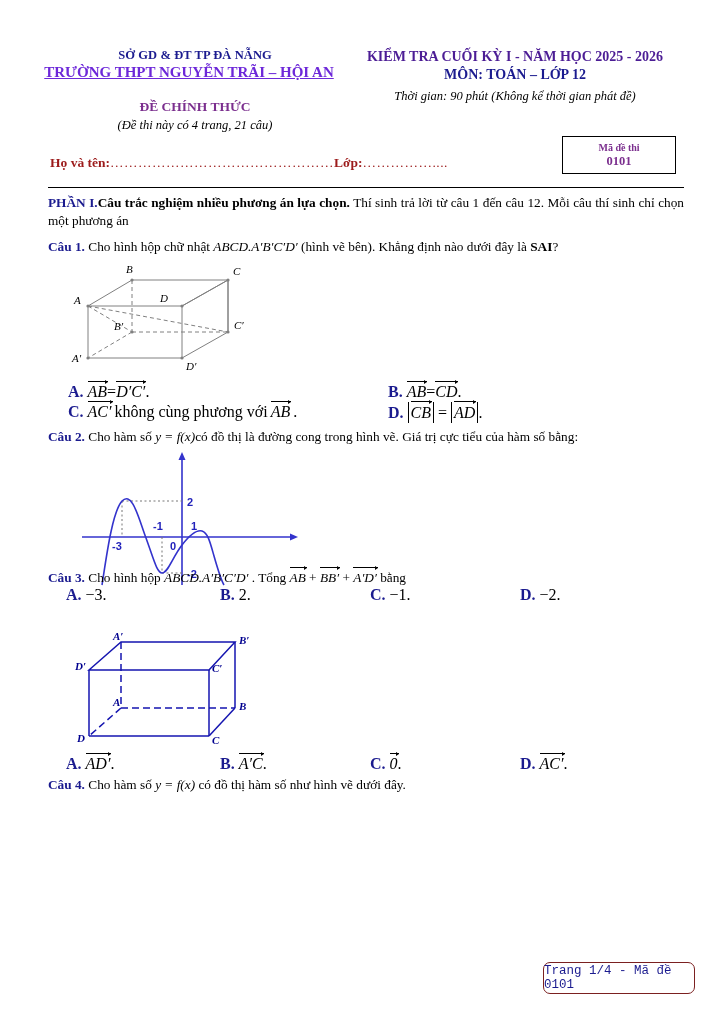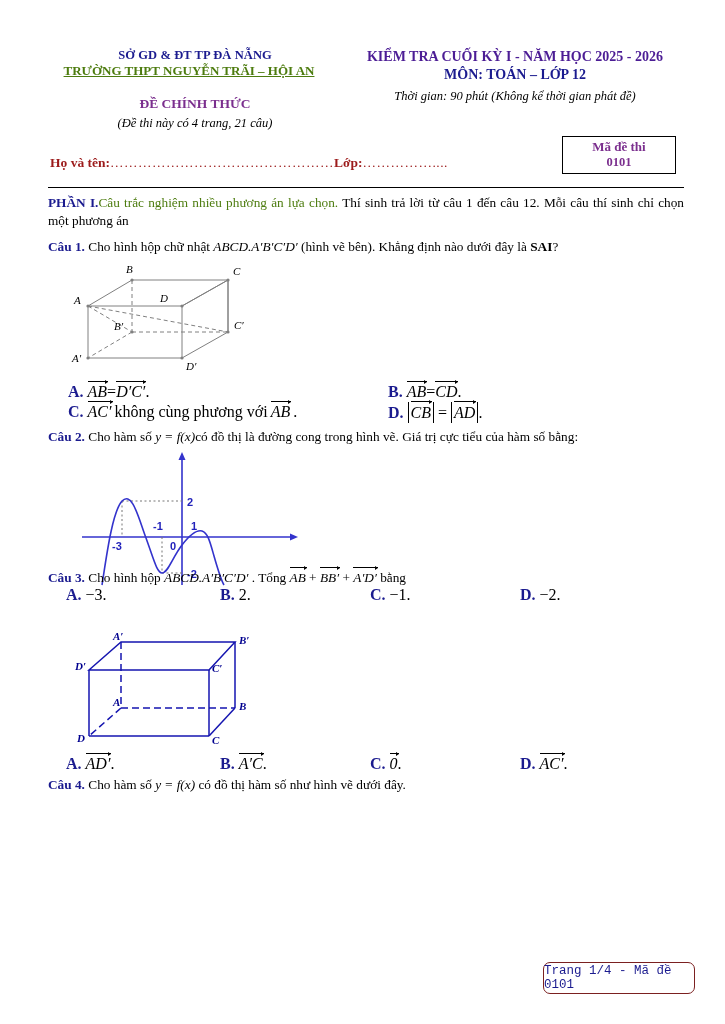--- a/index.html
+++ b/index.html
@@ -9,48 +9,48 @@
     color:#000;
   }
   .page{position:absolute;left:0;top:0;width:725px;height:1024px;}
 
   
   .hdr{position:absolute;left:45px;top:48px;width:640px;}
   .hdr-left{position:absolute;left:0px;top:0px;width:300px;text-align:center;}
   .hdr-right{position:absolute;left:300px;top:0px;width:340px;text-align:center;}
 
   .so-gd{font-size:12.5px;font-weight:bold;color:#1b1b8f;letter-spacing:.1px;line-height:1.2;}
-  .truong{font-size:13px;font-weight:bold;color:#4d7c0f;line-height:1.25;white-space:nowrap;
+  .truong{font-size:15px;font-weight:bold;color:#6d28d9;line-height:1.25;white-space:nowrap;
           margin-left:-12px;}
   .truong u{text-decoration:underline;}
   .de-ct{font-size:13.5px;font-weight:bold;color:#7b2f8e;margin-top:16px;line-height:1.3;}
   .de-sub{font-size:12.5px;font-style:italic;color:#000;margin-top:2px;line-height:1.3;}
 
   .kt-title{font-size:14px;font-weight:bold;color:#4c1d95;line-height:1.3;white-space:nowrap;}
   .mon{font-size:14px;font-weight:bold;color:#1b1b8f;line-height:1.3;}
   .thoigian{font-size:12.5px;font-style:italic;color:#000;margin-top:4px;line-height:1.3;}
 
   .madebox{position:absolute;left:562px;top:136px;width:112px;height:36px;
            border:1.6px solid #000;display:flex;flex-direction:column;
            align-items:center;justify-content:center;}
-  .madebox .l1{font-size:13px;font-weight:bold;color:#7b2f8e;line-height:1.15;}
+  .madebox .l1{font-size:10px;font-weight:bold;color:#7b2f8e;line-height:1.15;}
   .madebox .l2{font-size:12.5px;font-weight:bold;color:#7b2f8e;line-height:1.15;}
 
   .nameline{position:absolute;left:50px;top:155px;width:520px;font-size:13.5px;
             color:#9c1b1b;font-weight:bold;white-space:nowrap;}
   .nameline .dots{font-weight:normal;letter-spacing:.5px;}
 
   .rule{position:absolute;left:48px;top:187px;width:636px;height:0;
         border-top:1.5px solid #000;}
 
   
   .part1{position:absolute;left:48px;top:194px;width:636px;font-size:13.3px;line-height:1.38;
          text-align:justify;}
   .part1 .pl{font-weight:bold;color:#1b1b8f;}
-  .part1 .pb{font-weight:normal;color:#4d7c0f;}
+  .part1 .pb{font-weight:bold;color:#000000;}
 
   
   .q{position:absolute;font-size:13.3px;line-height:1.4;}
   .qlabel{font-weight:bold;color:#1b1b8f;}
   .mathi{font-style:italic;font-family:"Liberation Serif",serif;}
   .bold{font-weight:bold;}
 
   .opts{position:absolute;font-size:16px;}
   .opt{position:absolute;white-space:nowrap;}
   .ol{font-weight:bold;color:#1b1b8f;}

